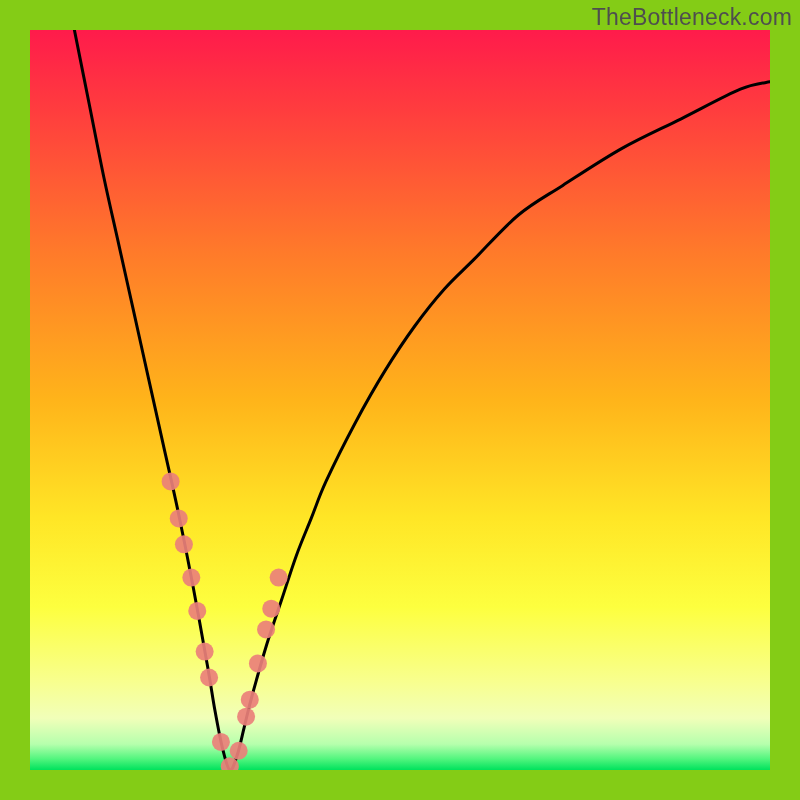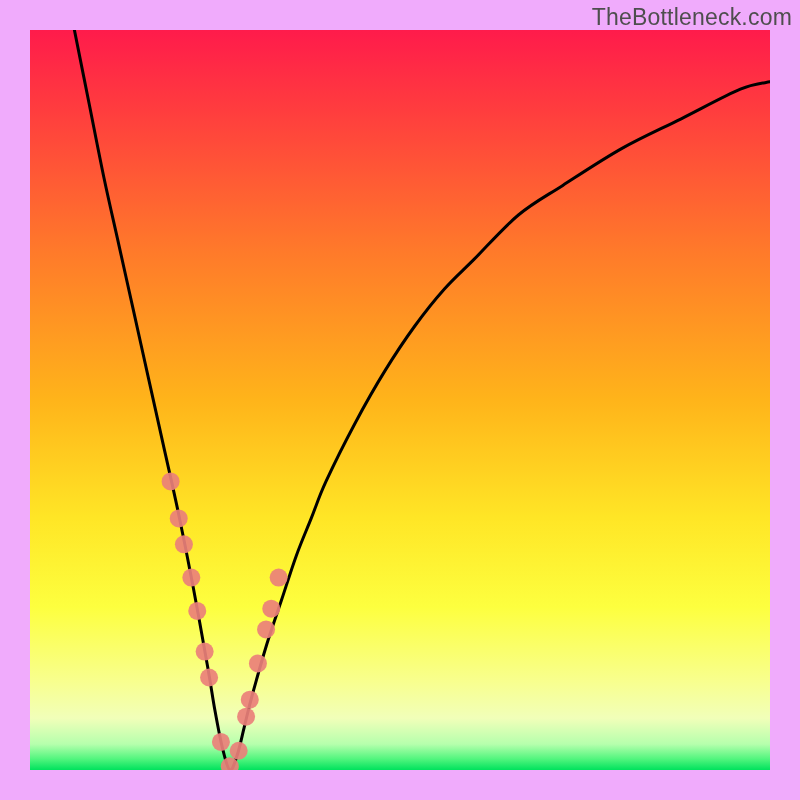--- a/index.html
+++ b/index.html
@@ -10,21 +10,21 @@
     overflow: hidden;
     background: #000;
     font-family: Arial, Helvetica, sans-serif;
   }
   .frame {
     position: absolute;
     left: 0;
     top: 0;
     width: 800px;
     height: 800px;
-    background: #f0abfc;
+    background: #84cc16;
   }
   .plot-area {
     position: absolute;
     left: 30px;
     top: 30px;
     width: 740px;
     height: 740px;
     overflow: hidden;
   }
   .watermark {

